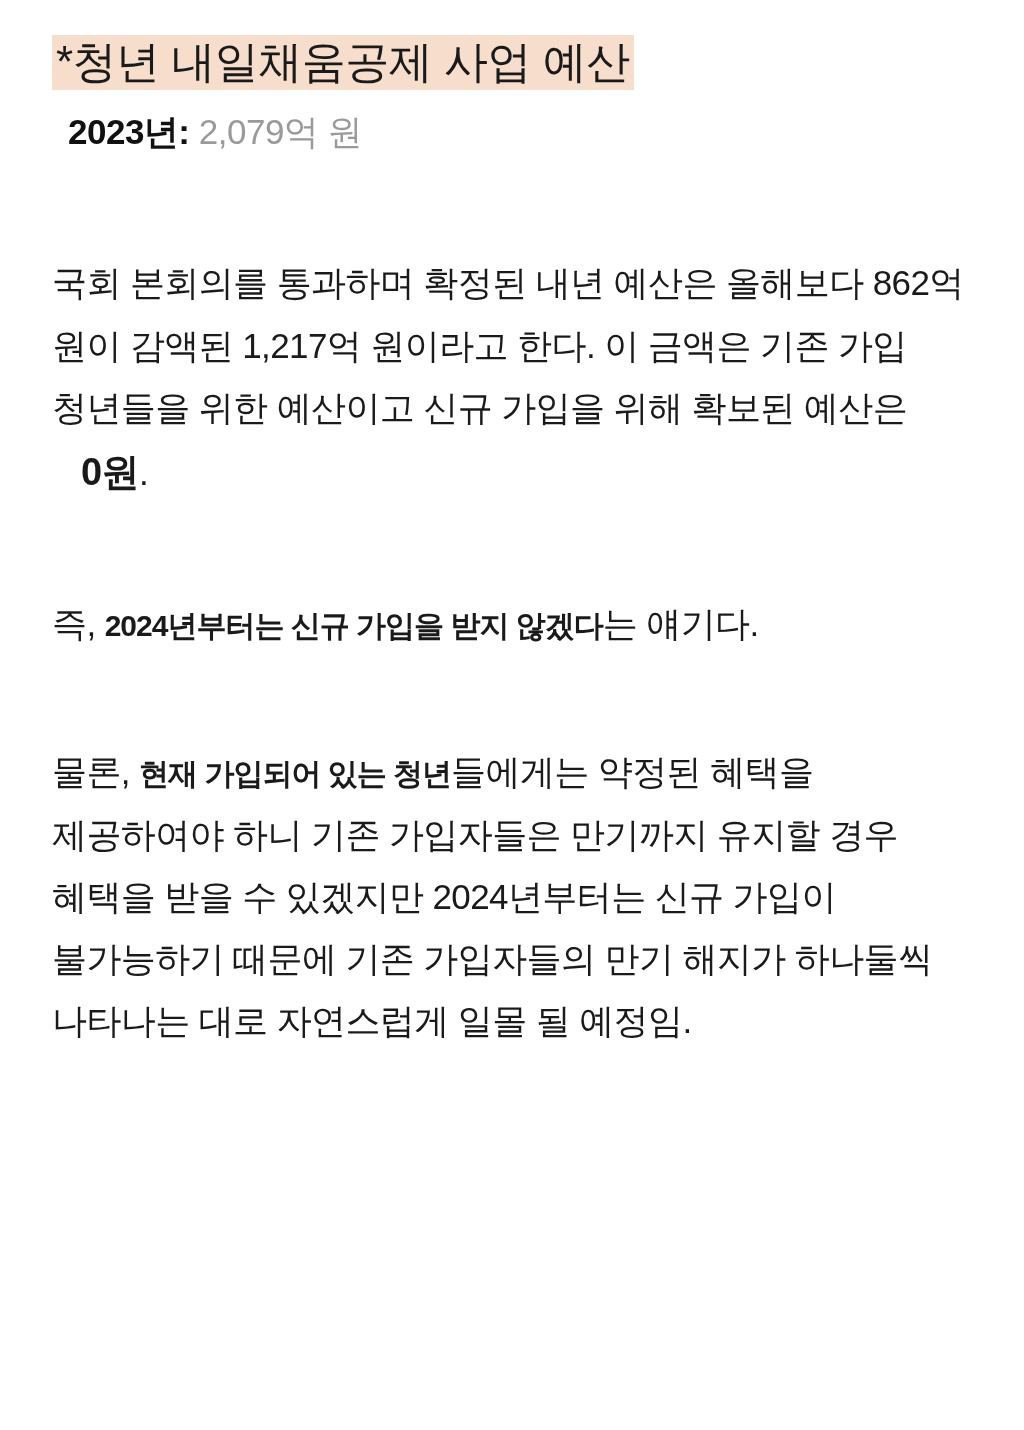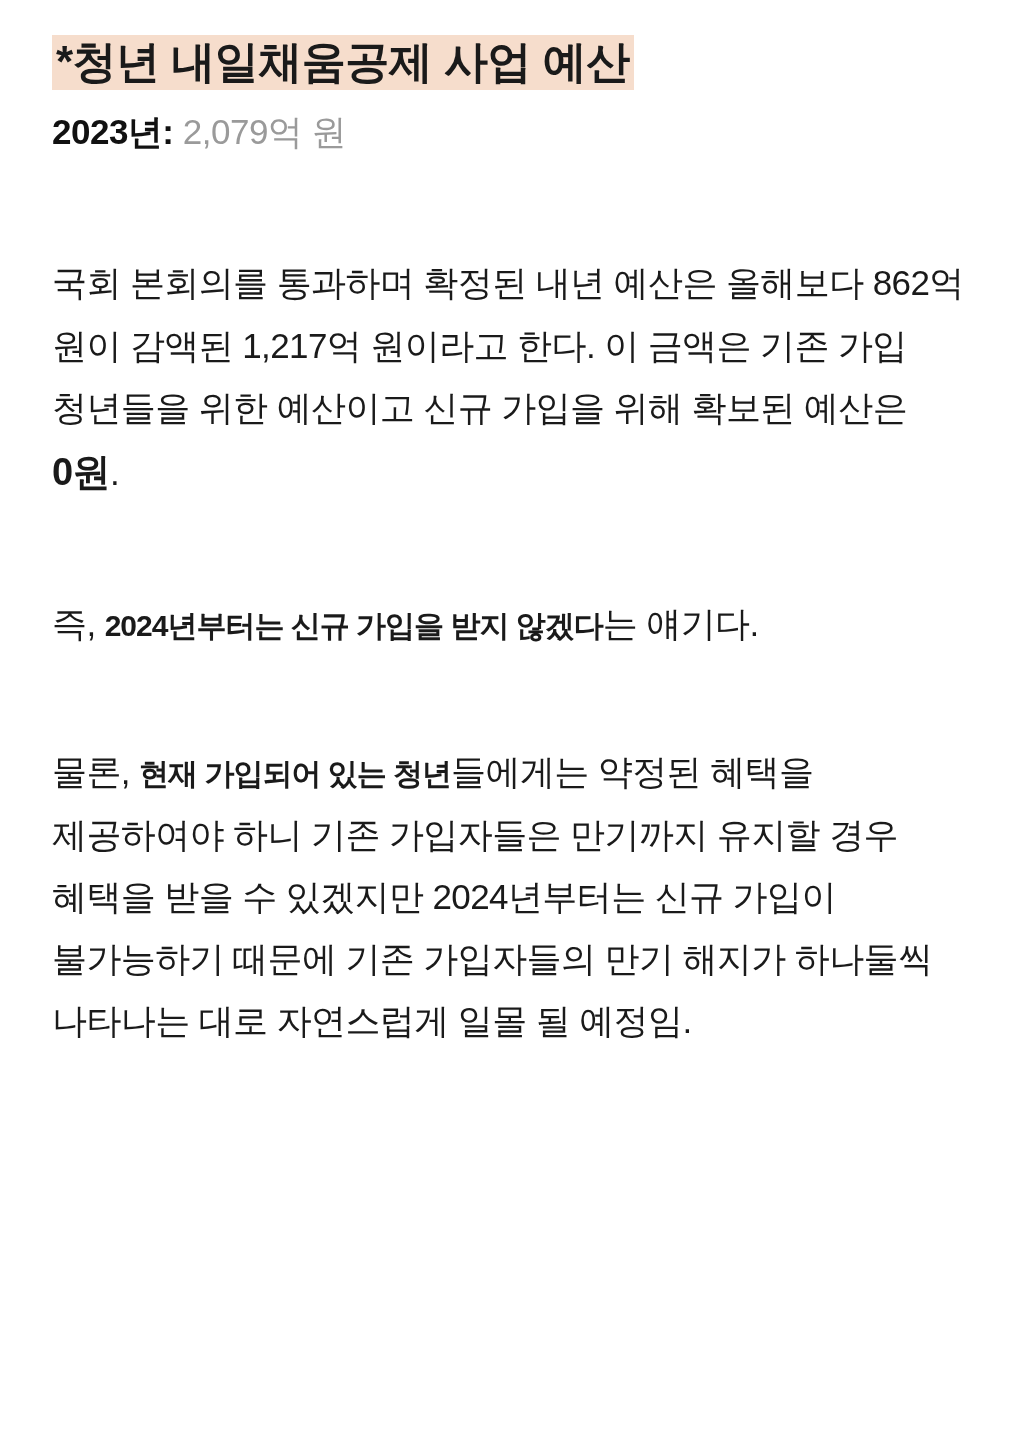--- a/index.html
+++ b/index.html
@@ -22,32 +22,32 @@
     position: relative;
   }
 
   
   .title-block {
     margin: 0 0 10px 0;
   }
   .title {
     display: inline;
     font-size: 44px;
-    font-weight: 700;
+    font-weight: 400;
     line-height: 1.45;
     letter-spacing: -0.5px;
     background: #f6ddcc;
     box-decoration-break: clone;
     -webkit-box-decoration-break: clone;
     padding: 2px 4px 4px 4px;
   }
 
   
   .budget-list {
-    margin: 8px 0 0 0;
+    margin: 8px 0 0 16px;
   }
   .budget-row {
     font-size: 35px;
     line-height: 1.62;
     letter-spacing: -0.5px;
     white-space: nowrap;
   }
   .budget-year {
     font-weight: 700;
     color: #111111;
@@ -69,20 +69,21 @@
   .gap-lg { height: 92px; }
   .gap-md { height: 86px; }
   .bold-big {
     font-weight: 700;
     font-size: 30px;
     letter-spacing: -1px;
   }
   .emph-inline {
     font-weight: 700;
     font-size: 38px;
+    margin-left: 29px;
   }
 </style>
 </head>
 <body>
 
 <div class="page">
 
   <div class="title-block">
     <span class="title">*청년 내일채움공제 사업 예산</span>
   </div>

